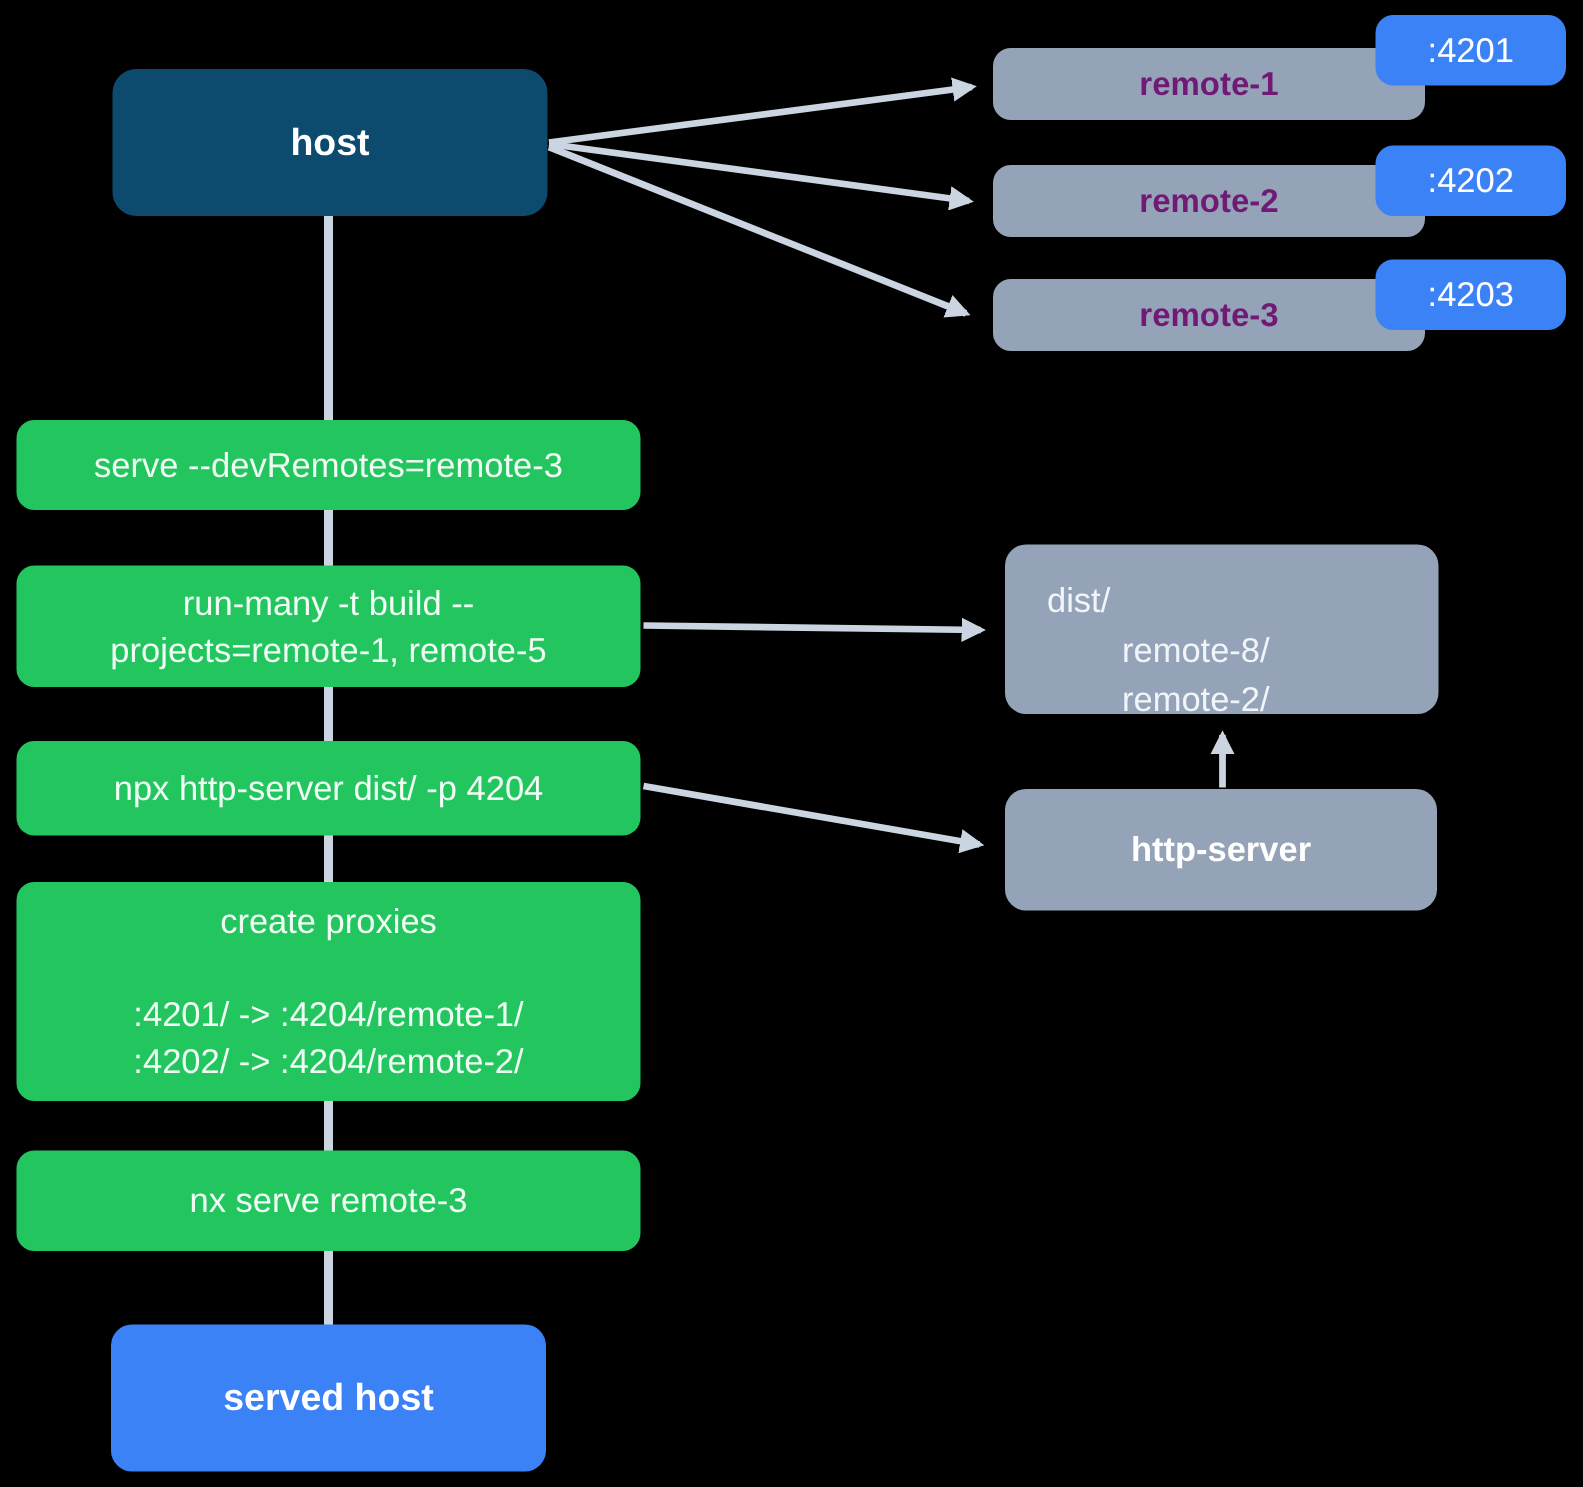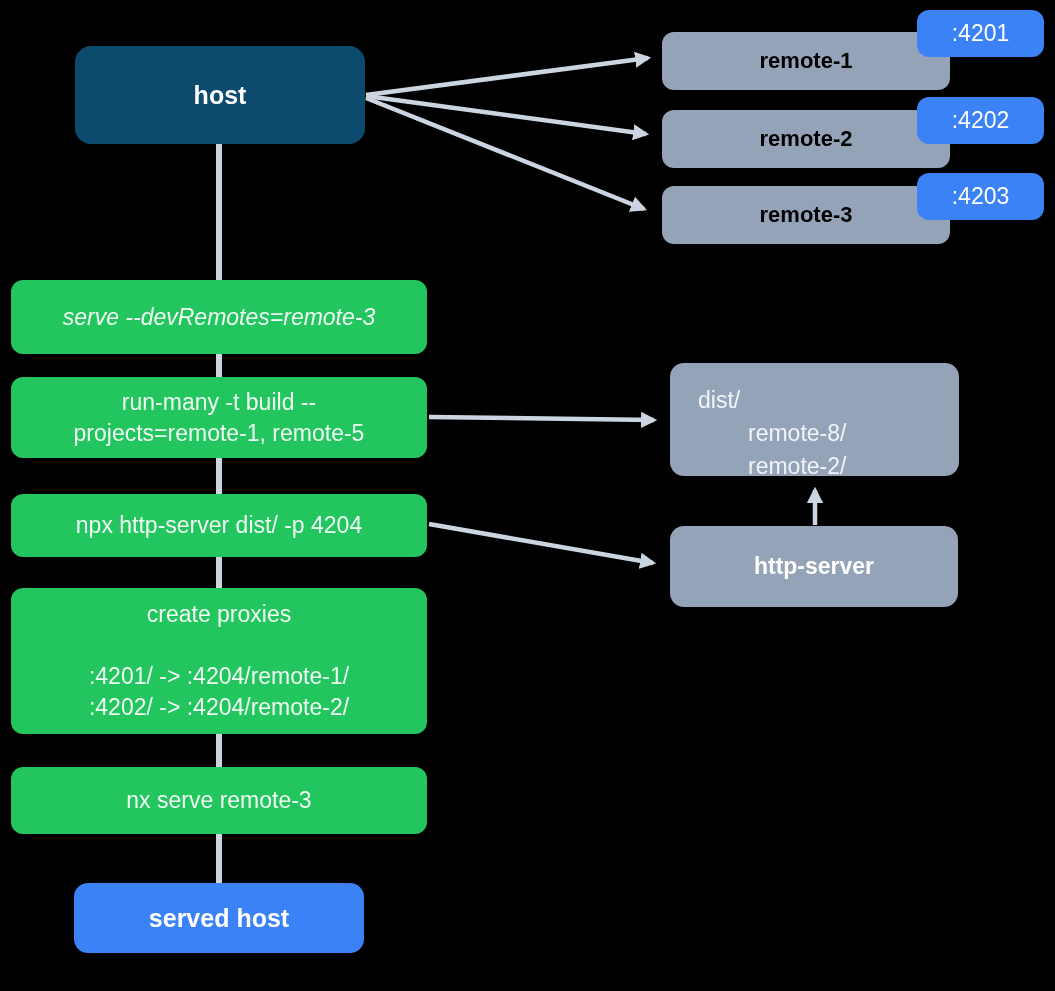--- a/index.html
+++ b/index.html
@@ -32,32 +32,32 @@
   }
   .host {
     left: 75px; top: 46px; width: 290px; height: 98px;
     background: #0c4a6e;
     border-radius: 16px;
     color: #ffffff;
     font-size: 25px;
     font-weight: 700;
   }
   .served-host {
-    left: 74px; top: 883px; width: 290px; height: 70px;
+    left: 74px; top: 883px; width: 290px; height: 98px;
     background: #3b82f6;
     border-radius: 14px;
     color: #ffffff;
     font-size: 25px;
     font-weight: 700;
   }
   .remote {
-    left: 662px; width: 288px; height: 58px;
+    left: 662px; width: 288px; height: 48px;
     background: #94a3b8;
     border-radius: 12px;
-    color: #000000;
+    color: #701a75;
     font-size: 22px;
     font-weight: 700;
   }
   .remote-1 { top: 32px; }
   .remote-2 { top: 110px; }
   .remote-3 { top: 186px; }
   .badge {
     left: 917px; width: 127px; height: 47px;
     background: #3b82f6;
     border-radius: 12px;
@@ -71,21 +71,21 @@
   .badge-3 { top: 173px; }
   .step {
     left: 11px; width: 416px;
     background: #22c55e;
     border-radius: 12px;
     color: #f0fdf4;
     font-size: 23px;
     font-weight: 400;
   }
   .step .line { min-height: 31px; line-height: 31px; }
-  .step-1 { top: 280px; height: 74px; font-style: italic; }
+  .step-1 { top: 280px; height: 60px; }
   .step-2 { top: 377px; height: 81px; }
   .step-3 { top: 494px; height: 63px; justify-content: center; }
   .step-4 { top: 588px; height: 146px; }
   .step-5 { top: 767px; height: 67px; }
   .dist-box {
     left: 670px; top: 363px; width: 289px; height: 113px;
     background: #94a3b8;
     border-radius: 14px;
     color: #f1f5f9;
     font-size: 23px;

